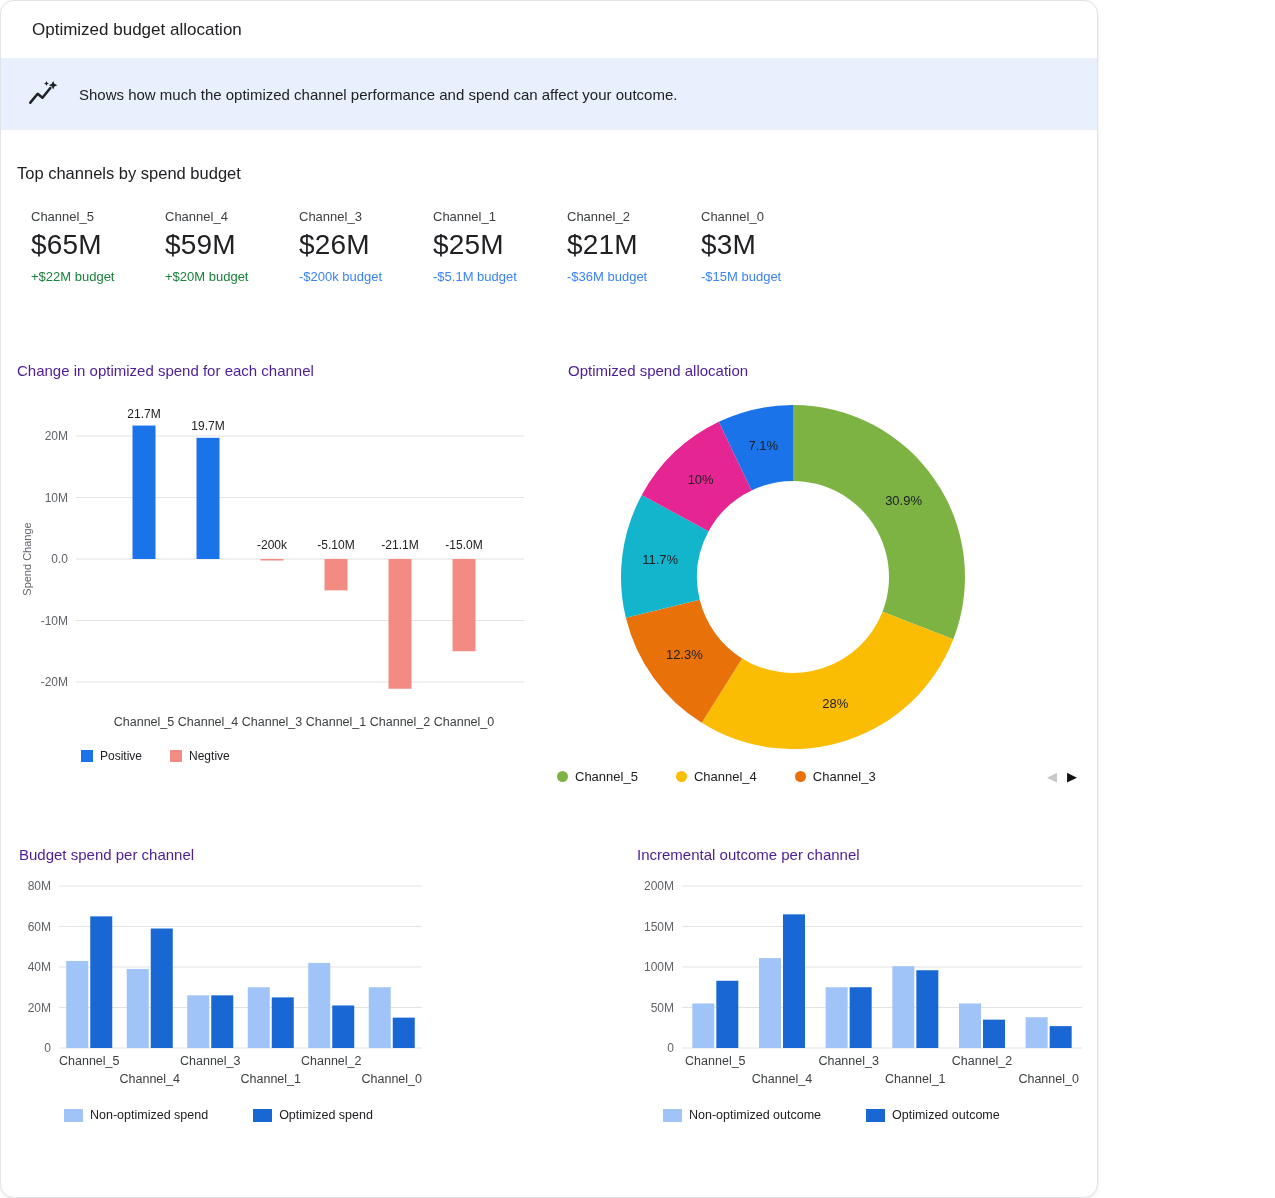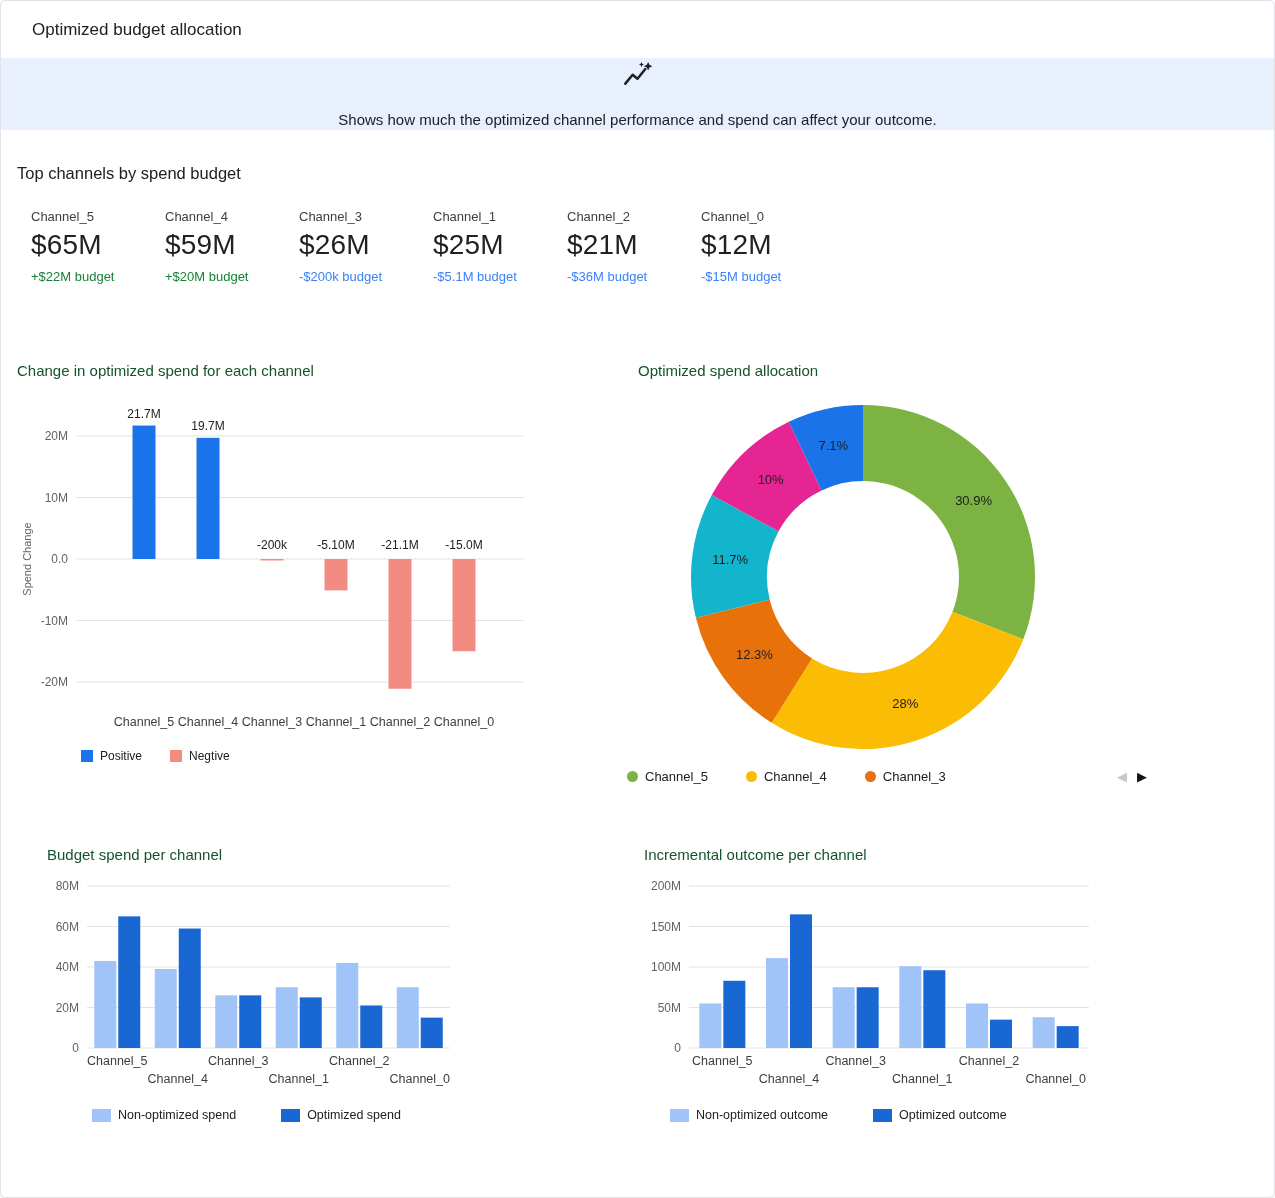--- a/index.html
+++ b/index.html
@@ -1,39 +1,39 @@
 <!DOCTYPE html>
 <html><head>
 <meta charset="utf-8">
 <style>
   * { margin:0; padding:0; box-sizing:border-box; }
   html,body { background:#ffffff; }
   body { font-family:"Liberation Sans", sans-serif; color:#202124; }
-  .page { width:1275px; height:1198px; background:#fff; border:1px solid #e0e3e7;
-          border-radius:6px; box-shadow:0 1px 3px rgba(60,64,67,.12); overflow:hidden; }
+  .page { width:1098px; height:1198px; background:#fff; border:1px solid #e0e3e7;
+          border-radius:14px; box-shadow:0 1px 3px rgba(60,64,67,.12); overflow:hidden; }
   .titlebar { height:57px; display:flex; align-items:center; padding:0 31px; font-size:17px; }
-  .banner { height:72px; background:#e8f0fe; display:flex; align-items:center; padding:0 25px; gap:19px;flex-direction:column; }
+  .banner { height:72px; background:#e8f0fe; display:flex; align-items:center; padding:0 25px; gap:19px; }
   .banner-icon { display:inline-flex; width:34px; height:34px; align-items:center; justify-content:center; }
   .banner-text { font-size:15px; }
   .section-heading { margin:34px 16px 8px; font-size:16.5px; font-weight:400; }
   .cards { display:flex; margin:26px 0 0 30px; }
   .card { width:134px; }
   .card-name { font-size:13px; color:#3c4043; }
   .card-value { font-size:28px; font-weight:400; margin-top:5px; letter-spacing:.2px; }
   .card-delta { font-size:13px; margin-top:8px; }
   .card-delta.positive { color:#188038; }
   .card-delta.negative { color:#3b82f6; }
   .row { display:flex; }
   .row1 { margin-top:78px; }
   .row2 { margin-top:62px; }
   .col-spend-change { width:606px; padding-left:16px; }
   .col-donut { flex:1; }
-  .col-budget { width:613px; padding-left:46px; }
+  .col-budget { width:613px; padding-left:18px; }
   .col-outcome { flex:1; padding-left:30px; }
-  .chart-title { font-size:15px; font-weight:400; color:#14532d; }
+  .chart-title { font-size:15px; font-weight:400; color:#4c1d95; }
   .donut-title { margin-left:31px; }
   svg { display:block; }
   svg text { font-family:"Liberation Sans", sans-serif; }
   #svg-spend-change { margin-top:12px; }
   #svg-donut { margin-top:10px; }
   #svg-budget, #svg-outcome { margin-top:14px; }
   .legend { display:flex; align-items:center; font-size:12px; color:#202124; }
   .legend-item { display:inline-flex; align-items:center; }
   .swatch { display:inline-block; margin-right:7px; flex:none; }
   .swatch.sq { width:12px; height:12px; }
@@ -95,21 +95,21 @@
         <div class="card-value">$25M</div>
         <div class="card-delta negative">-$5.1M budget</div>
       </div>
       <div class="card">
         <div class="card-name">Channel_2</div>
         <div class="card-value">$21M</div>
         <div class="card-delta negative">-$36M budget</div>
       </div>
       <div class="card">
         <div class="card-name">Channel_0</div>
-        <div class="card-value">$12M</div>
+        <div class="card-value">$3M</div>
         <div class="card-delta negative">-$15M budget</div>
       </div>
     </div>
 
   <div class="row row1">
     <div class="col-spend-change">
       <h3 class="chart-title">Change in optimized spend for each channel</h3>
       <svg id="svg-spend-change" width="520" height="348">
           <line x1="59" y1="45" x2="507" y2="45" stroke="#e3e3e3" stroke-width="1"></line>
           <text x="51" y="49" text-anchor="end" fill="#5f6368" font-size="12">20M</text>

